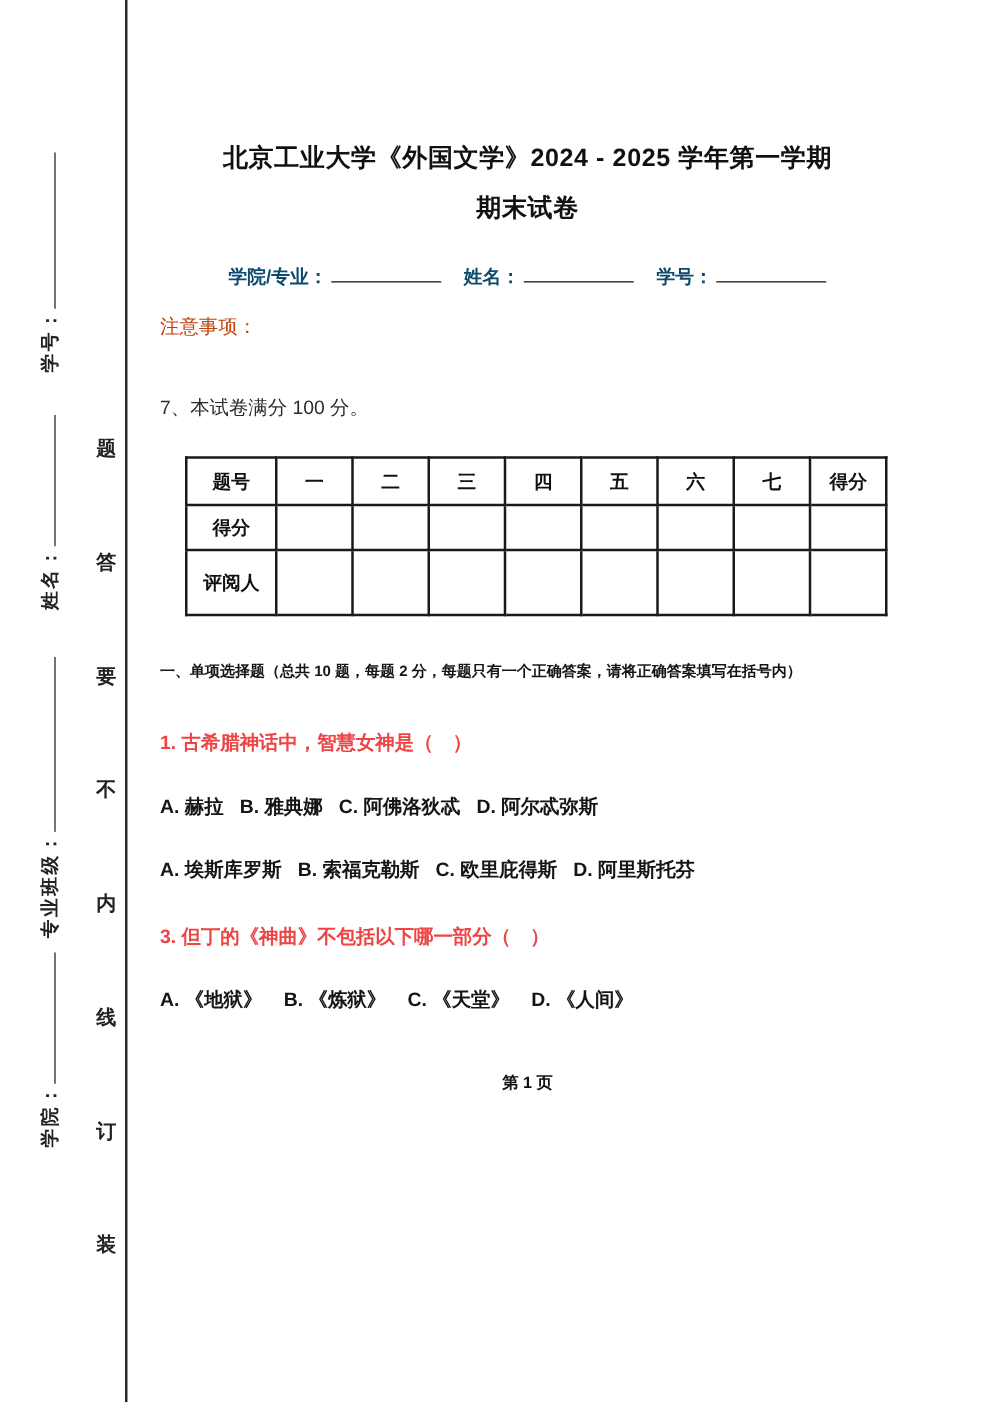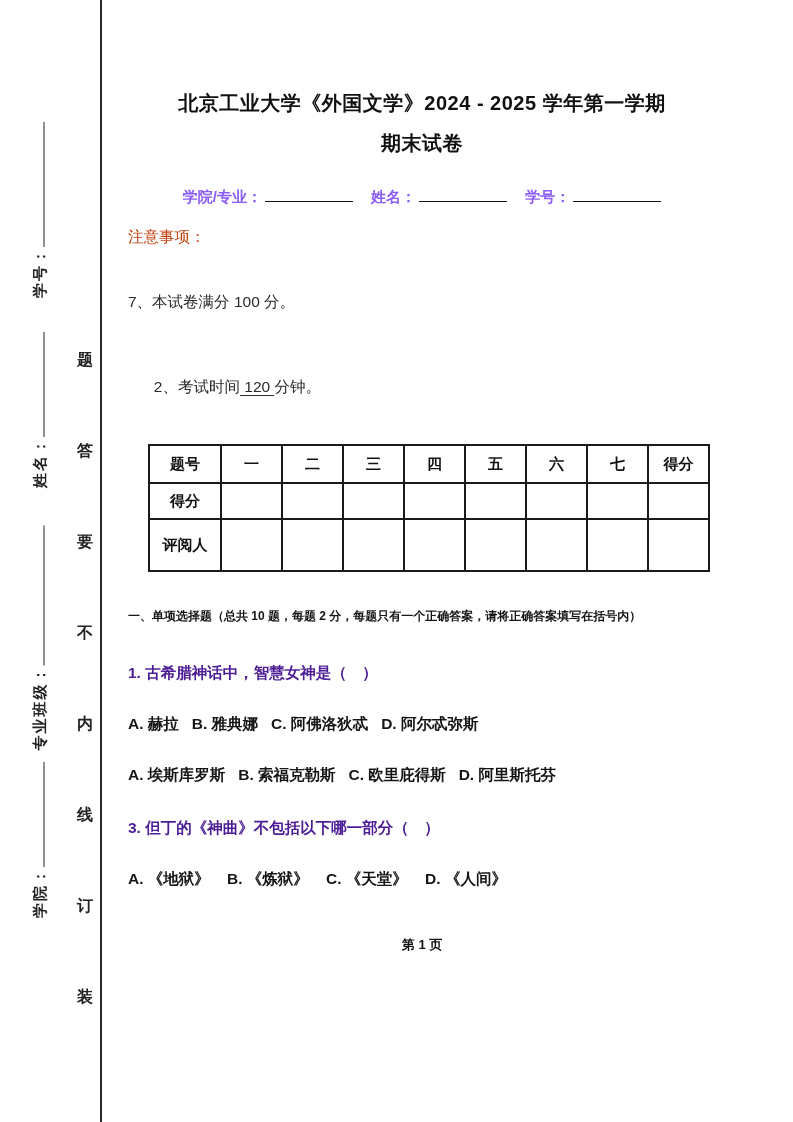--- a/index.html
+++ b/index.html
@@ -14,45 +14,45 @@
   .v-field.f1 { top:210px; }
   .v-field.f2 { top:410px; }
   .v-field.f3 { top:638px; }
   .v-field.f4 { top:840px; }
   .v-blank { display:inline-block; height:14px; border-bottom:1.6px solid #222; }
   .b125 { width:125px; } .b105 { width:105px; } .b140 { width:140px; }
   .warning-col { position:absolute; left:77px; top:350px; display:flex; flex-direction:column; gap:72px;
                  font-size:16px; font-weight:600; color:#222; line-height:19px; }
 
   
-  .main { position:absolute; left:128px; top:0; width:588px; height:814px; padding-top:90px; }
+  .main { position:absolute; left:128px; top:0; width:588px; height:814px; padding-top:114px; }
   .title { text-align:center; font-size:20px; font-weight:700; line-height:26px; letter-spacing:0.5px; white-space:nowrap; color:#111; }
   .title.l2 { margin-top:14px; }
-  .info-line { margin-top:32px; text-align:center; font-size:15px; font-weight:700; color:#8b5cf6; white-space:nowrap; }
+  .info-line { margin-top:32px; text-align:center; font-size:15px; font-weight:700; color:#0c4a6e; white-space:nowrap; }
   .info-group { margin-right:14px; }
   .info-group:last-child { margin-right:0; }
   .info-blank { display:inline-block; width:88px; height:13px; border-bottom:1.7px solid #111; margin-left:3px; }
 
   .notice-head { margin-top:20px; font-size:15.5px; color:#c2410c; }
   .notice-item { margin-top:44px; font-size:15.5px; color:#2a2a2a; white-space:pre-wrap; }
   .notice-item.n2 { margin-top:46px; }
   .u120 { border-bottom:1.5px solid #2a2a2a; }
 
   table.score-table { border-collapse:collapse; margin:28px 0 0 20px; }
   table.score-table th, table.score-table td { border:2px solid #1a1a1a; text-align:center; vertical-align:middle;
        font-size:15px; padding:0 2px; }
   table.score-table th { font-weight:700; color:#111; }
   table.score-table .col-label { width:72px; }
   table.score-table .col { width:61px; }
   tr.r-head  th { height:38px; }
   tr.r-score th, tr.r-score td { height:36px; }
   tr.r-review th, tr.r-review td { height:52px; }
 
   .section-heading { margin-top:30px; font-size:12px; font-weight:600; line-height:29px; color:#151515; }
-  .question { margin-top:32px; font-size:15.5px; font-weight:600; color:#4c1d95; white-space:pre-wrap; }
+  .question { margin-top:32px; font-size:15.5px; font-weight:600; color:#ef4444; white-space:pre-wrap; }
   .options  { margin-top:30px; font-size:15.5px; font-weight:600; color:#151515; white-space:pre-wrap; }
 
   .footer { margin-top:46px; text-align:center; font-size:13px; font-weight:700; color:#111; }
 </style>
 </head>
 <body>
 
 <div class="page">
 
   <div class="binding-rule"></div>
@@ -87,23 +87,20 @@
     <div class="title l2">期末试卷</div>
 
     <div class="info-line">
       <span class="info-group"><span>学院/专业：</span><span class="info-blank"></span></span>
       <span class="info-group"><span>姓名：</span><span class="info-blank"></span></span>
       <span class="info-group"><span>学号：</span><span class="info-blank"></span></span>
     </div>
 
     <div class="notice-head">注意事项：</div>
     <div class="notice-item">7、本试卷满分 100 分。</div>
-    <div class="notice-item n2">
-      <span>2、考试时间</span><span class="u120"> 120 </span><span>分钟。</span>
-    </div>
 
     <table class="score-table">
       <tbody>
           <tr class="r-head">
         <th class="col-label">题号</th>
         <th class="col">一</th>
         <th class="col">二</th>
         <th class="col">三</th>
         <th class="col">四</th>
         <th class="col">五</th>

